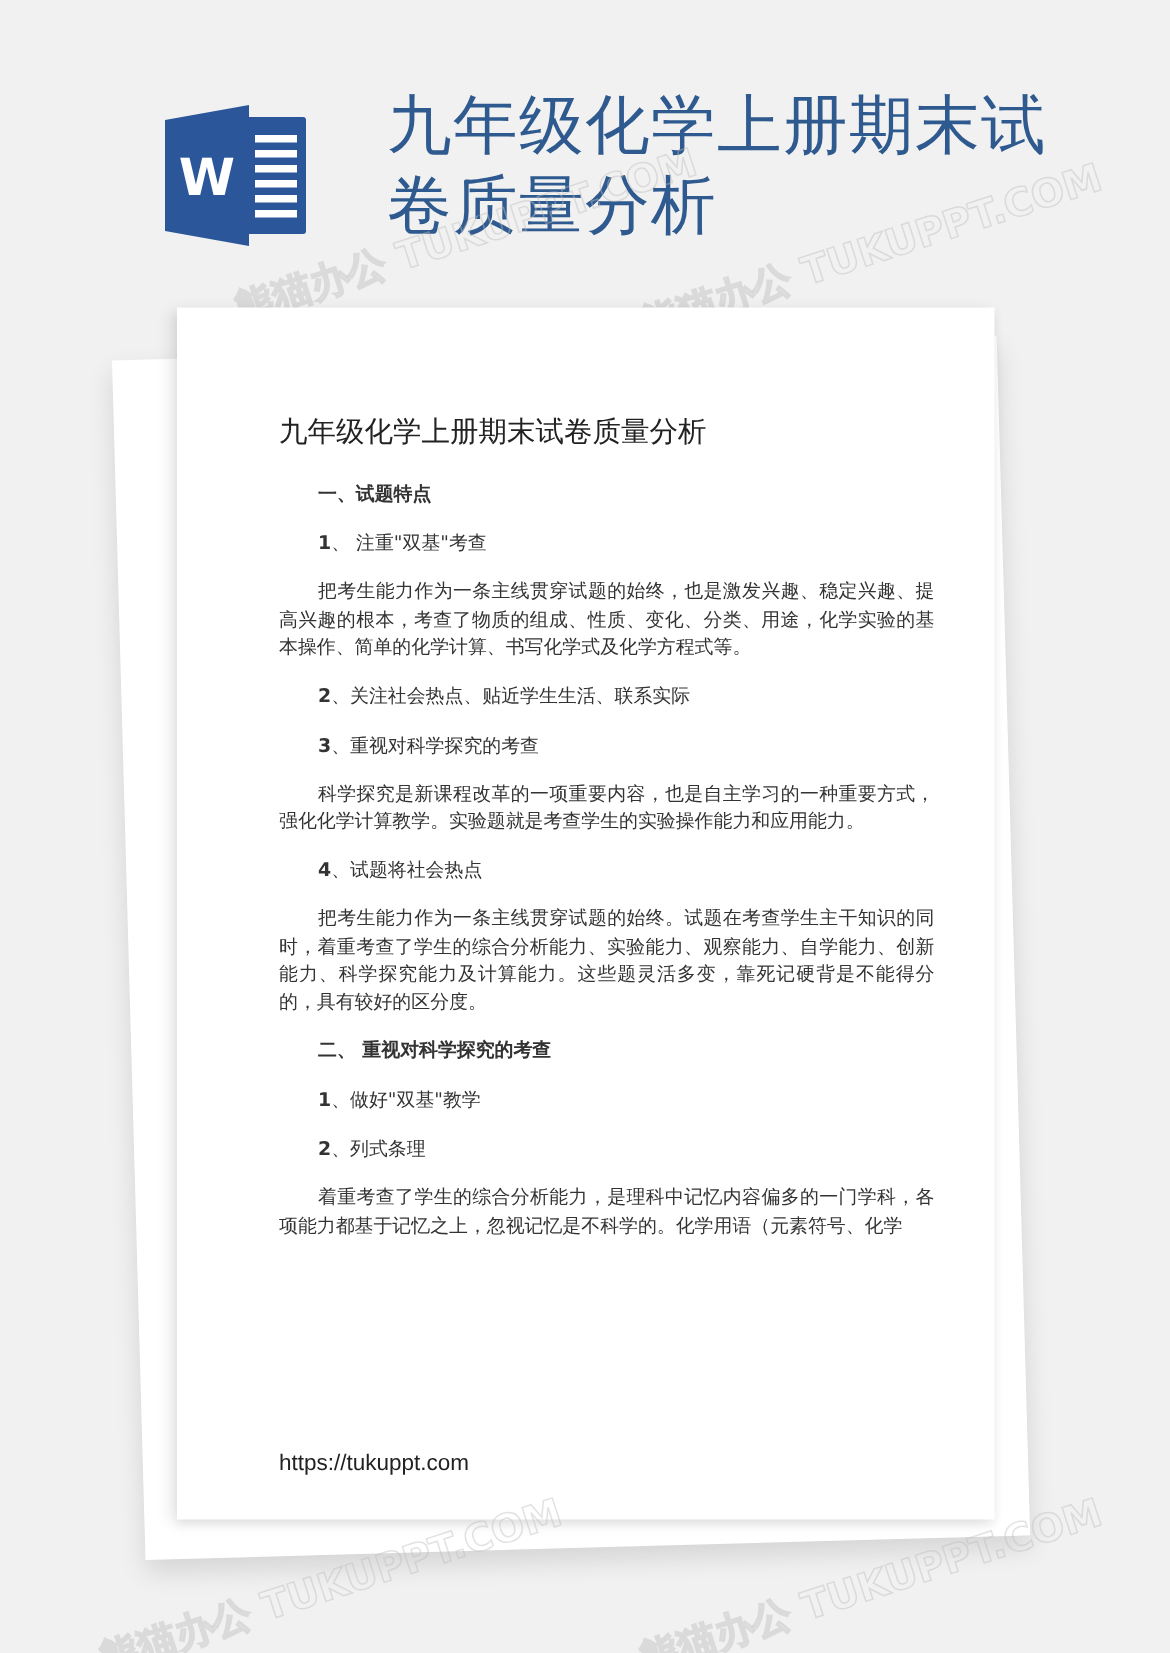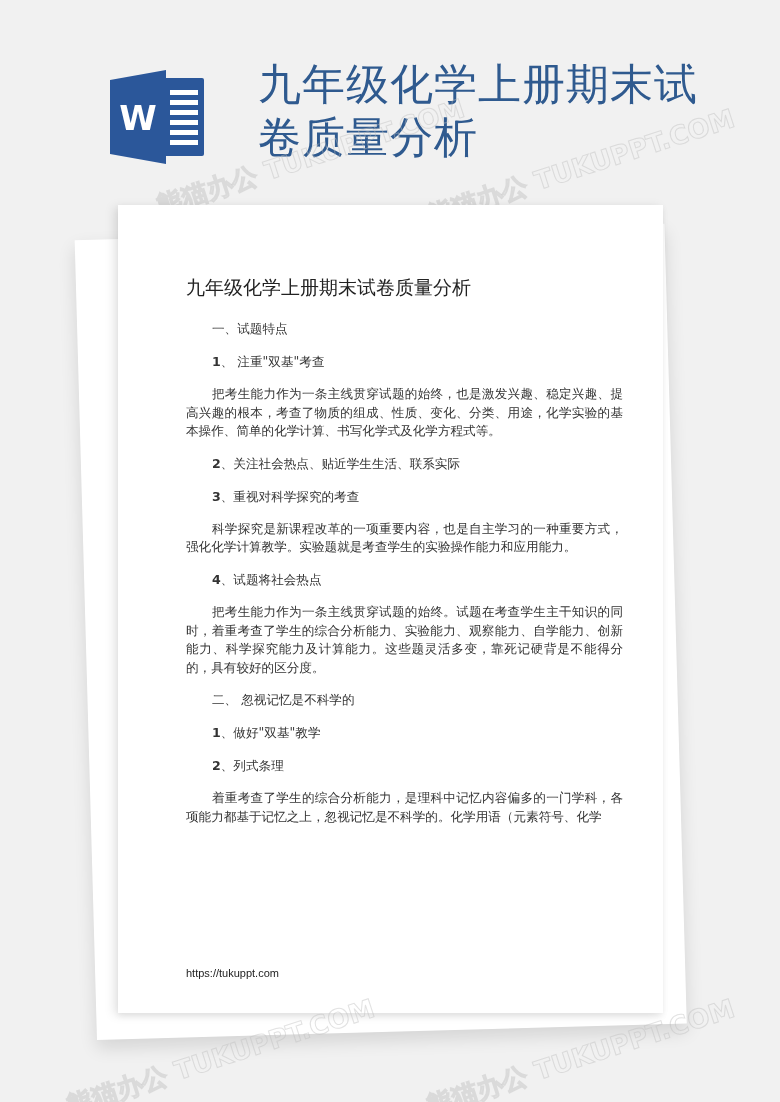--- a/index.html
+++ b/index.html
@@ -29,27 +29,27 @@
     }
     .page {
       position: absolute; left: 118px; top: 205px; width: 545px; height: 808px;
       background: #fff; box-shadow: -4px 2px 10px rgba(0,0,0,0.10), 0 3px 6px rgba(0,0,0,0.06);
     }
     .doc-title {
       position: absolute; left: 68px; top: 70px;
       font-family: "DejaVu Sans", sans-serif; font-size: 19px; color: #222;
     }
     .content { position: absolute; left: 68px; top: 114px; width: 437px; color: #333; font-size: 12.6px; }
-    .h1 { margin: 0 0 13px 26px; line-height: 20px; }
+    .h1 { margin: 0 0 13px 26px; line-height: 20px; font-weight: bold; }
     .h2 { margin: 0 0 13px 26px; line-height: 20px; }
     .h2 .num { font-family: "DejaVu Sans", sans-serif; font-weight: bold; }
     .para { margin: 0 0 13px 0; line-height: 18.6px; text-indent: 26px; text-align: justify; }
     .footer-url {
       position: absolute; left: 68px; top: 762px;
-      font-family: "Liberation Sans", sans-serif; font-size: 11px; color: #222;
+      font-family: "Liberation Sans", sans-serif; font-size: 15px; color: #222;
     }
   </style>
 </head>
 <body>
 
 <div class="banner">
   <svg class="word-icon" viewBox="0 0 100 98">
     <rect x="50" y="10" width="46" height="78" rx="2" fill="#2b579a"></rect>
     <g fill="#ffffff">
       <rect x="62" y="22" width="28" height="5"></rect>
@@ -74,21 +74,21 @@
   <div class="doc-title">九年级化学上册期末试卷质量分析</div>
   <div class="content">
     <div class="h1">一、试题特点</div>
     <div class="h2"><span class="num">1</span><span>、 注重"双基"考查</span></div>
     <p class="para">把考生能力作为一条主线贯穿试题的始终，也是激发兴趣、稳定兴趣、提高兴趣的根本，考查了物质的组成、性质、变化、分类、用途，化学实验的基本操作、简单的化学计算、书写化学式及化学方程式等。</p>
     <div class="h2"><span class="num">2</span><span>、关注社会热点、贴近学生生活、联系实际</span></div>
     <div class="h2"><span class="num">3</span><span>、重视对科学探究的考查</span></div>
     <p class="para">科学探究是新课程改革的一项重要内容，也是自主学习的一种重要方式，强化化学计算教学。实验题就是考查学生的实验操作能力和应用能力。</p>
     <div class="h2"><span class="num">4</span><span>、试题将社会热点</span></div>
     <p class="para">把考生能力作为一条主线贯穿试题的始终。试题在考查学生主干知识的同时，着重考查了学生的综合分析能力、实验能力、观察能力、自学能力、创新能力、科学探究能力及计算能力。这些题灵活多变，靠死记硬背是不能得分的，具有较好的区分度。</p>
-    <div class="h1">二、 忽视记忆是不科学的</div>
+    <div class="h1">二、 重视对科学探究的考查</div>
     <div class="h2"><span class="num">1</span><span>、做好"双基"教学</span></div>
     <div class="h2"><span class="num">2</span><span>、列式条理</span></div>
     <p class="para">着重考查了学生的综合分析能力，是理科中记忆内容偏多的一门学科，各项能力都基于记忆之上，忽视记忆是不科学的。化学用语（元素符号、化学</p>
   </div>
   <div class="footer-url">https://tukuppt.com</div>
 </div>
 
 <div class="watermark" style="left:60px;top:1040px;">熊猫办公 TUKUPPT.COM</div>
 <div class="watermark" style="left:420px;top:1040px;">熊猫办公 TUKUPPT.COM</div>
 

